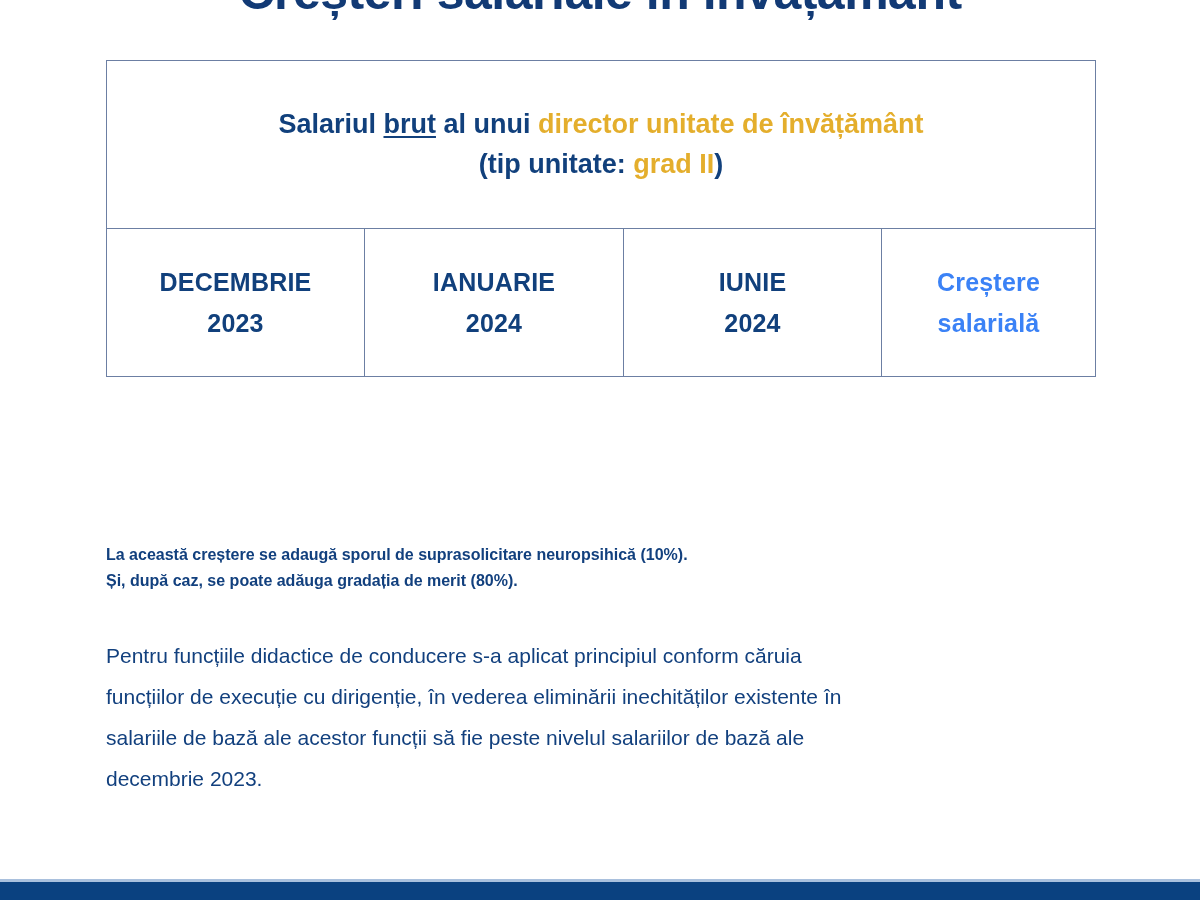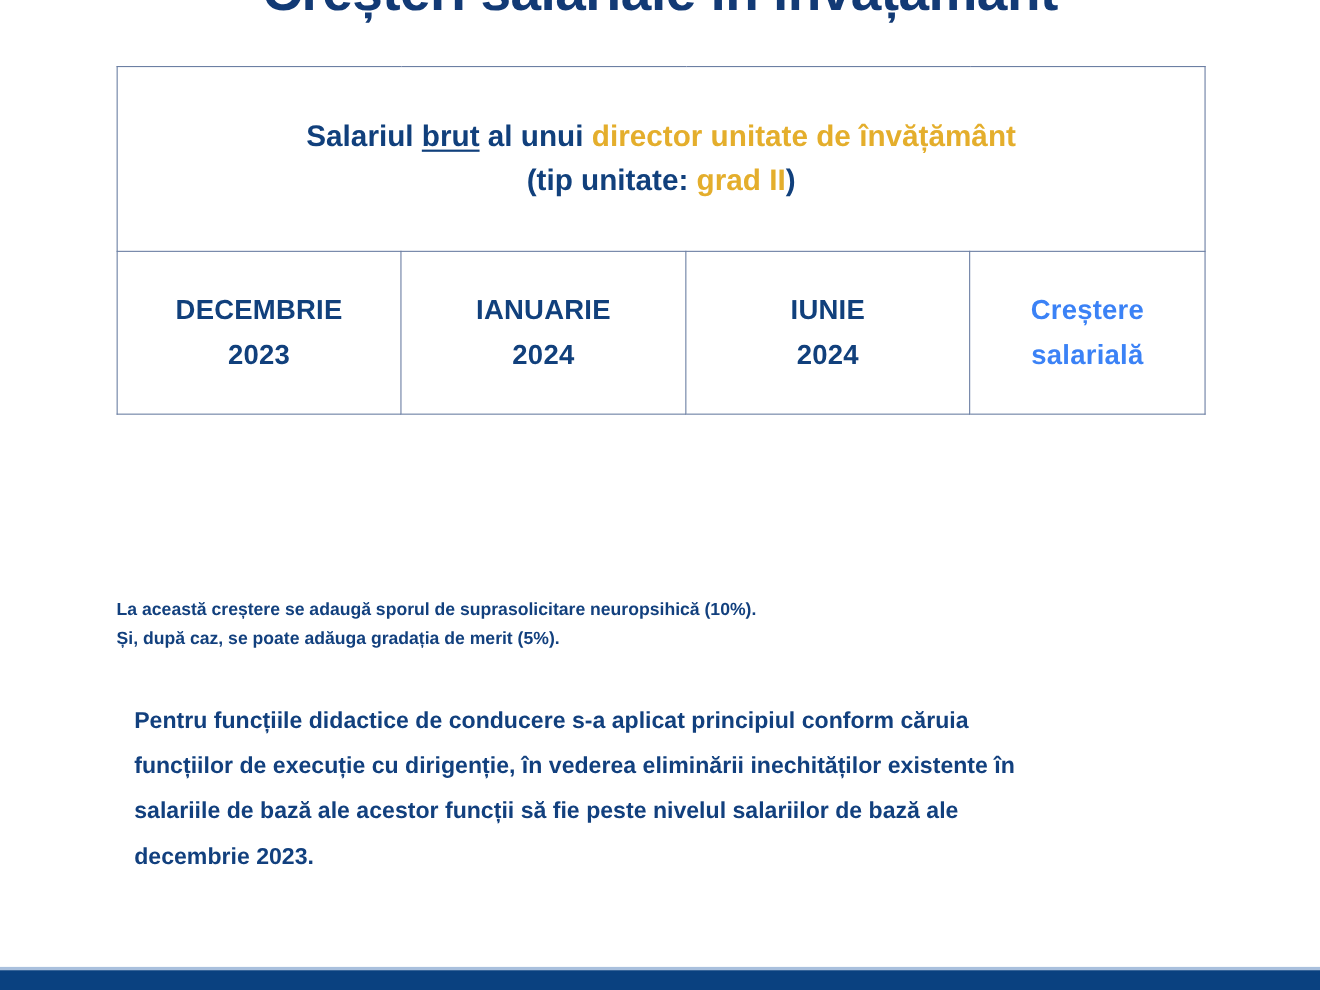--- a/index.html
+++ b/index.html
@@ -112,27 +112,27 @@
     color: #12407e;
     font-size: 16px;
     line-height: 1.62;
     font-weight: 600;
     margin-top: 24px;
   }
   .note-block .b { font-weight: 800; }
 
   .para-block {
     position: absolute;
-    left: 122px;
+    left: 106px;
     top: 636px;
     width: 994px;
     color: #12407e;
     font-size: 21px;
     line-height: 1.95;
-    font-weight: 700;
+    font-weight: 400;
     text-align: justify;
     text-justify: inter-word;
   }
   .para-block .last-line { text-align: left; }
 
   
   .bottom-rule {
     position: absolute;
     left: 0;
     top: 879px;
@@ -203,21 +203,21 @@
       </tr>
 
     </tbody>
   </table>
 
   <div class="note-block">
     <div>
       <span>La această creștere se adaugă </span><span class="b">sporul de suprasolicitare neuropsihică (10%).</span>
     </div>
     <div>
-      <span>Și, după caz, se poate adăuga </span><span class="b">gradația de merit (5%).</span>
+      <span>Și, după caz, se poate adăuga </span><span class="b">gradația de merit (80%).</span>
     </div>
   </div>
 
   <div class="para-block">
     <div>Pentru funcțiile didactice de conducere s-a aplicat principiul conform căruia</div>
     <div>funcțiilor de execuție cu dirigenție, în vederea eliminării inechităților existente în</div>
     <div>salariile de bază ale acestor funcții să fie peste nivelul salariilor de bază ale</div>
     <div class="last-line">decembrie 2023.</div>
   </div>
 

